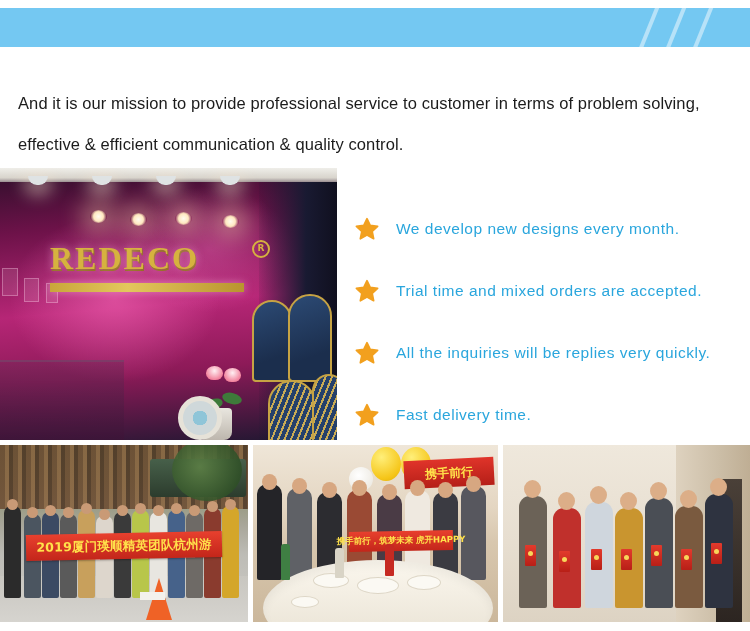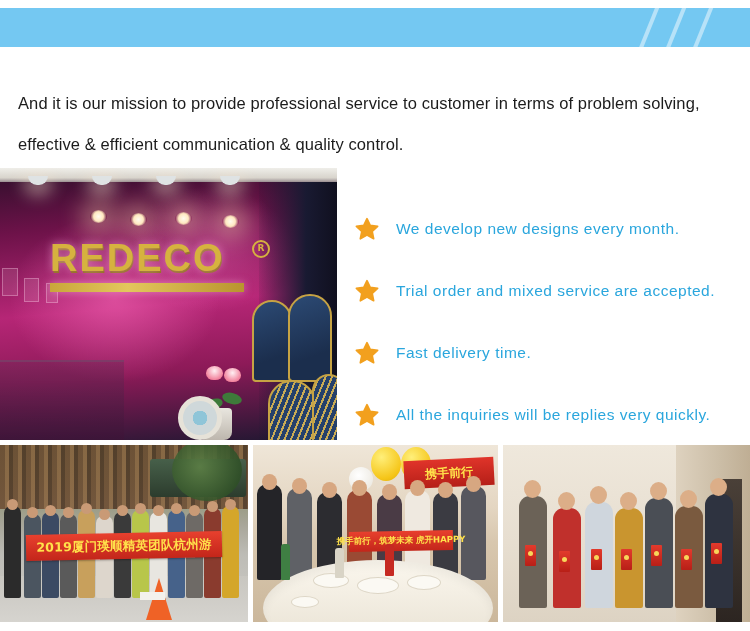--- a/index.html
+++ b/index.html
@@ -160,23 +160,23 @@
     background: radial-gradient(circle, #fffbf0 0%, #ffe9c0 45%, rgba(255,200,140,0.15) 75%, rgba(255,200,140,0) 100%);
     box-shadow: 0 0 22px 10px rgba(255,225,180,0.40);
   }
   .sr-logo {
     position: absolute;
     left: 50px;
     top: 68px;
     width: 200px;
   }
   .sr-logo-text {
-    font-family: Liberation Sans, sans-serif;
+    font-family: Liberation Serif, serif;
     font-weight: bold;
-    font-size: 38px;
+    font-size: 32px;
     letter-spacing: 2px;
     line-height: 44px;
     color: #d6b23f;
     text-shadow: 0 0 9px rgba(255,180,230,0.6), 1px 2px 0 #8e6d18;
     white-space: nowrap;
   }
   .sr-logo-r {
     position: absolute;
     right: -20px;
     top: 4px;
@@ -577,33 +577,33 @@
     <li class="adv-item">
       <svg class="star" viewBox="0 0 24 24">
         <path d="M12 1.6l3.1 6.5 7.1 .9-5.2 4.9 1.4 7-6.4-3.5-6.4 3.5 1.4-7L1.8 9l7.1-.9z" fill="#F2A01E" stroke="#F2A01E" stroke-width="1.6" stroke-linejoin="round"></path>
       </svg>
       <span class="adv-text">We develop new designs every month.</span>
     </li>
     <li class="adv-item">
       <svg class="star" viewBox="0 0 24 24">
         <path d="M12 1.6l3.1 6.5 7.1 .9-5.2 4.9 1.4 7-6.4-3.5-6.4 3.5 1.4-7L1.8 9l7.1-.9z" fill="#F2A01E" stroke="#F2A01E" stroke-width="1.6" stroke-linejoin="round"></path>
       </svg>
-      <span class="adv-text">Trial order and mixed service are accepted.</span>
+      <span class="adv-text">Trial time and mixed orders are accepted.</span>
+    </li>
+    <li class="adv-item">
+      <svg class="star" viewBox="0 0 24 24">
+        <path d="M12 1.6l3.1 6.5 7.1 .9-5.2 4.9 1.4 7-6.4-3.5-6.4 3.5 1.4-7L1.8 9l7.1-.9z" fill="#F2A01E" stroke="#F2A01E" stroke-width="1.6" stroke-linejoin="round"></path>
+      </svg>
+      <span class="adv-text">All the inquiries will be replies very quickly.</span>
     </li>
     <li class="adv-item">
       <svg class="star" viewBox="0 0 24 24">
         <path d="M12 1.6l3.1 6.5 7.1 .9-5.2 4.9 1.4 7-6.4-3.5-6.4 3.5 1.4-7L1.8 9l7.1-.9z" fill="#F2A01E" stroke="#F2A01E" stroke-width="1.6" stroke-linejoin="round"></path>
       </svg>
       <span class="adv-text">Fast delivery time.</span>
-    </li>
-    <li class="adv-item">
-      <svg class="star" viewBox="0 0 24 24">
-        <path d="M12 1.6l3.1 6.5 7.1 .9-5.2 4.9 1.4 7-6.4-3.5-6.4 3.5 1.4-7L1.8 9l7.1-.9z" fill="#F2A01E" stroke="#F2A01E" stroke-width="1.6" stroke-linejoin="round"></path>
-      </svg>
-      <span class="adv-text">All the inquiries will be replies very quickly.</span>
     </li>
   </ul>
 </div>
 
 <div class="photo-row">
 
   <div class="photo p1">
     <div class="p1-bg"></div>
     <div class="p1-fence"></div>
     <div class="p1-truck"></div>

